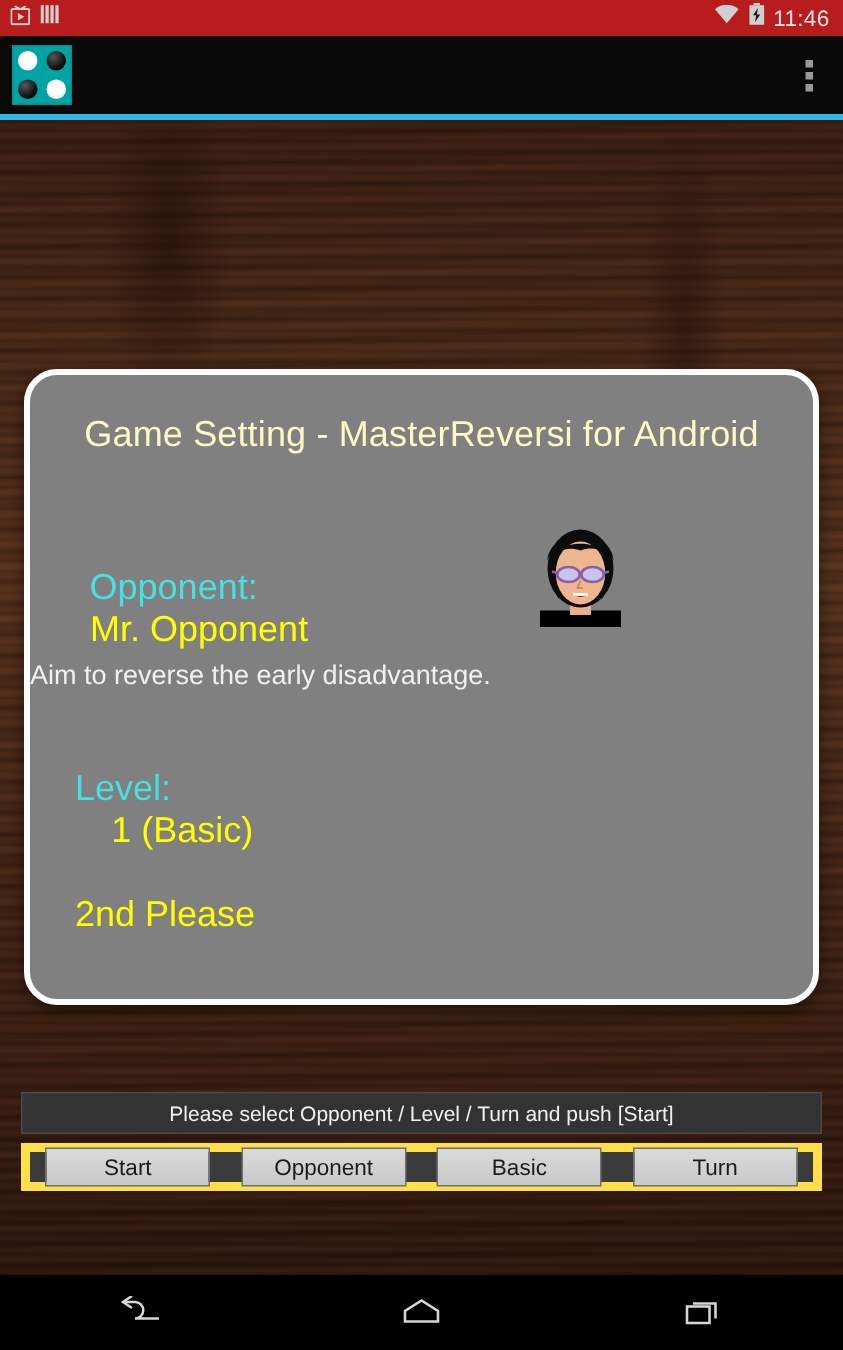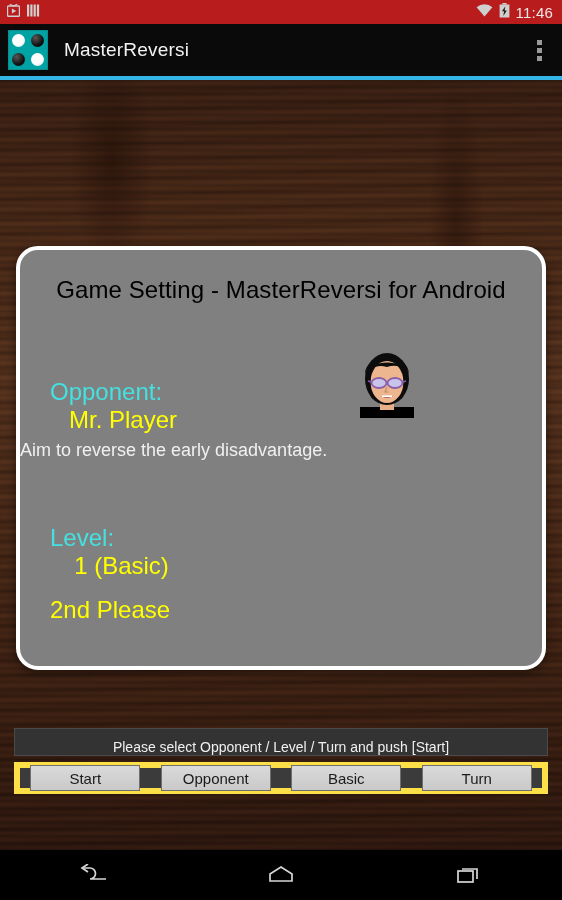--- a/index.html
+++ b/index.html
@@ -66,49 +66,49 @@
   
   .dialog{
     position:absolute; left:16px; top:246px; width:530px; height:424px;
     background:#808080;
     border:4px solid #ffffff;
     border-radius:22px;
     box-shadow:0 3px 10px rgba(0,0,0,.45);
   }
   .dlg-title{
     position:absolute; left:0; top:26px; width:100%;
-    text-align:center; color:#000000; font-size:24px; font-weight:400;
+    text-align:center; color:#fef9c3; font-size:24px; font-weight:400;
     letter-spacing:.1px;
   }
 
   .row{ position:absolute; display:flex; align-items:center;flex-direction:column; }
   .lbl{ color:#45e0e0; font-size:24px; }
   .val{ color:#ffff00; font-size:24px; }
 
   .row-opponent{ left:30px; top:128px; }
   .row-opponent .lbl{ width:136px; }
   .row-opponent .val{ margin-left:10px; }
 
   .avatar{ position:absolute; left:336px; top:100px; width:62px; height:68px; }
 
   .desc{
     position:absolute; left:0; top:190px; width:100%;
     color:#f0f0f0; font-size:18px;
   }
 
-  .row-level{ left:30px; top:262px;margin-top:12px; }
+  .row-level{ left:30px; top:262px; }
   .row-level .lbl{ width:143px; }
   .row-turn{ left:30px; top:346px; }
   .row-turn .lbl{ width:143px; }
 
   
   .msgbar{
     position:absolute; left:14px; top:728px; width:534px; height:28px;
     background:#333333; border:1px solid #4a4a4a;
-    display:flex; align-items:flex-end; justify-content:center;
+    display:flex; align-items:center; justify-content:center;
     color:#f0f0f0; font-size:14px;
   }
   .btnrow{
     position:absolute; left:14px; top:762px; width:534px; height:32px;
     background:#3b3b3b; border:6px solid #fde047;
     display:flex; align-items:center; justify-content:space-around;
   }
   .btn{
     height:26px; min-width:110px; padding:0 10px;
     background:linear-gradient(180deg,#dadada,#c9c9c9);
@@ -173,37 +173,36 @@
       <div class="cell">
           <span class="disc b"></span>
         </div>
       <div class="cell">
           <span class="disc b"></span>
         </div>
       <div class="cell">
           <span class="disc w"></span>
         </div>
     </div>
-    <div class="app-title">MasterReversi</div>
     <div class="overflow">
       <i></i>
         <i></i>
         <i></i>
     </div>
   </div>
   <div class="accent-line"></div>
 
   <div class="wood"></div>
 
   <div class="dialog">
     <div class="dlg-title">Game Setting - MasterReversi for Android</div>
 
     <div class="row row-opponent">
       <span class="lbl">Opponent:</span>
-      <span class="val">Mr. Player</span>
+      <span class="val">Mr. Opponent</span>
     </div>
 
     <div class="avatar">
       <svg width="62" height="68" viewBox="0 0 62 68">
 
         <rect x="4" y="57" width="54" height="11" fill="#000000"></rect>
 
         <rect x="24" y="50" width="14" height="10" fill="#e8b089"></rect>
 
         <ellipse cx="31" cy="29" rx="22" ry="26" fill="#0d0d0d"></ellipse>

